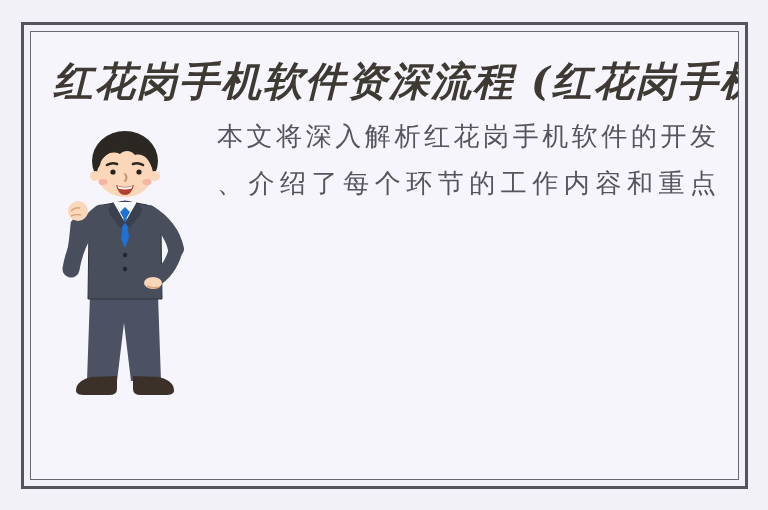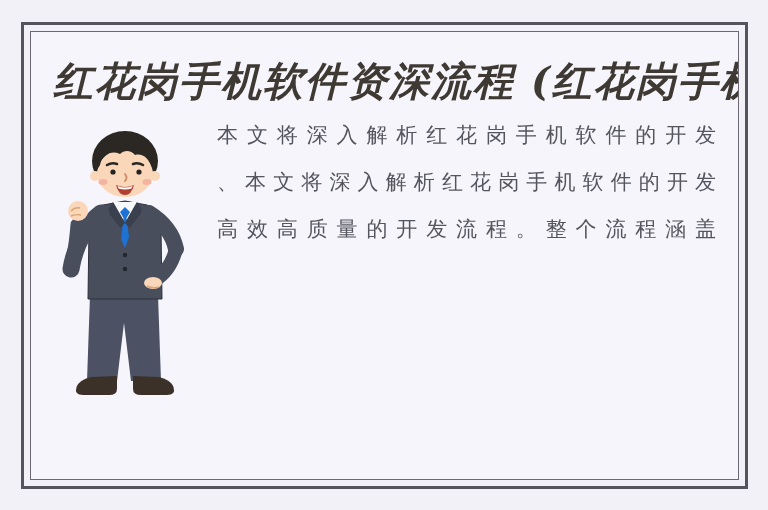--- a/index.html
+++ b/index.html
@@ -52,25 +52,24 @@
   }
   .figure-col {
     flex: 0 0 158px;
     padding-left: 30px;
     padding-top: 14px;
     box-sizing: border-box;
   }
   .body-text {
     flex: 1 1 auto;
     margin: 0 20px 0 28px;
-    font-size: 21px;
+    font-size: 26px;
     line-height: 47px;
     letter-spacing: 2px;
     color: #55555e;
-    font-family: Liberation Mono, monospace;
   }
   .body-line {
     text-align: justify;
     text-align-last: justify;
     white-space: nowrap;
   }
 </style>
 </head>
 <body>
 
@@ -130,20 +129,19 @@
             <ellipse cx="42" cy="55" rx="4.5" ry="3" fill="#f5b3a0"></ellipse>
             <ellipse cx="86" cy="55" rx="4.5" ry="3" fill="#f5b3a0"></ellipse>
 
             <path d="M 55 58 Q 64 62 73 58 Q 70.5 68 64 68 Q 57.5 68 55 58 Z" fill="#b0402f"></path>
             <path d="M 56.5 59 Q 64 62 71.5 59 L 70.5 61.5 Q 64 63.5 57.5 61.5 Z" fill="#ffffff"></path>
           </svg>
         </div>
 
         <div class="body-text">
           <div class="body-line">本文将深入解析红花岗手机软件的开发</div>
-          <div class="body-line">、本文将深入解析红花岗手机软件的开发</div>
-          <div class="body-line">高效高质量的开发流程。整个流程涵盖</div>
+          <div class="body-line">、介绍了每个环节的工作内容和重点</div>
         </div>
 
       </div>
     </div>
   </div>
 </div>
 
 </body></html>

